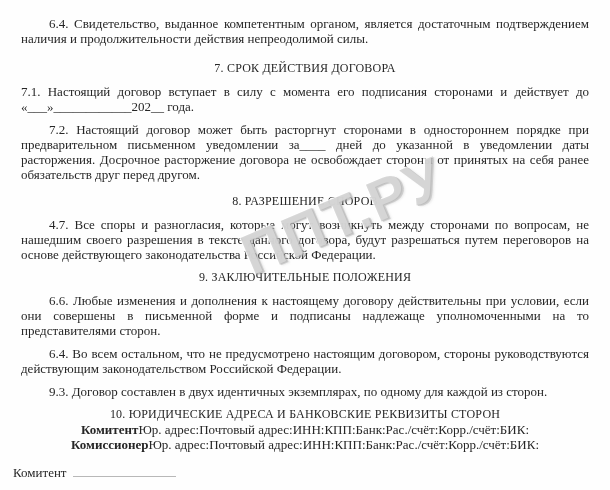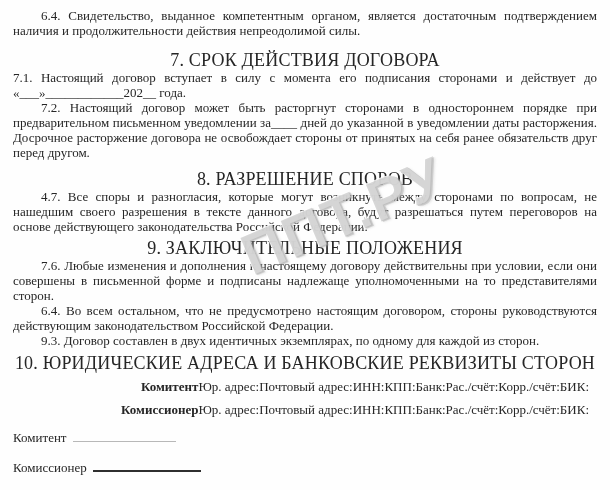--- a/index.html
+++ b/index.html
@@ -16,39 +16,39 @@
     height: 490px;
     box-sizing: border-box;
     padding: 8px 13px 0 13px;
     font-family: "Liberation Serif", "DejaVu Serif", serif;
     font-size: 13px;
     line-height: 15px;
     color: #262626;
     background: #fefefe;
   }
   .para {
-    margin: 0;
+    margin: 8px;
     text-align: justify;
   }
   .para.indent {
     text-indent: 28px;
   }
   .heading {
     margin: 15px 0 2px 0;
     text-align: center;
-    font-size: 18px;
+    font-size: 12px;
     font-weight: normal;
     letter-spacing: 0.2px;
   }
   .heading.h8 { margin-top: 12px; }
   .heading.h9 { margin-top: 7px; }
   .heading.h10 { margin-top: 8px; margin-bottom: 0; }
   .req-line {
-    margin: 8px;
-    text-align: right;
+    margin: 0;
+    text-align: center;
   }
   .req-line b { font-weight: bold; }
   .sign-row {
     margin: 12px 0 0 0;
     text-align: left;
     white-space: nowrap;
   }
   .sign-row.first { margin-top: 11px; }
   .sig-line {
     display: inline-block;
@@ -98,21 +98,21 @@
 
   <p class="para indent">7.2. Настоящий договор может быть расторгнут сторонами в одностороннем порядке при предварительном письменном уведомлении за____ дней до указанной в уведомлении даты расторжения. Досрочное расторжение договора не освобождает стороны от принятых на себя ранее обязательств друг перед другом.</p>
 
   <h2 class="heading h8">8. РАЗРЕШЕНИЕ СПОРОВ</h2>
 
   <p class="para indent">4.7. Все споры и разногласия, которые могут возникнуть между сторонами по вопросам, не нашедшим своего разрешения в тексте данного договора, будут разрешаться путем переговоров на основе действующего законодательства Российской Федерации.</p>
 
 
   <h2 class="heading h9">9. ЗАКЛЮЧИТЕЛЬНЫЕ ПОЛОЖЕНИЯ</h2>
 
-  <p class="para indent">7.6. Любые изменения и дополнения к настоящему договору действительны при условии, если они совершены в письменной форме и подписаны надлежаще уполномоченными на то представителями сторон.</p>
+  <p class="para indent">6.6. Любые изменения и дополнения к настоящему договору действительны при условии, если они совершены в письменной форме и подписаны надлежаще уполномоченными на то представителями сторон.</p>
 
   <p class="para indent">6.4. Во всем остальном, что не предусмотрено настоящим договором, стороны руководствуются действующим законодательством Российской Федерации.</p>
 
   <p class="para indent">9.3. Договор составлен в двух идентичных экземплярах, по одному для каждой из сторон.</p>
 
   <h2 class="heading h10">10. ЮРИДИЧЕСКИЕ АДРЕСА И БАНКОВСКИЕ РЕКВИЗИТЫ СТОРОН</h2>
 
   <p class="req-line">
     <b>Комитент</b><span>Юр. адрес:Почтовый адрес:ИНН:КПП:Банк:Рас./счёт:Корр./счёт:БИК:</span>
   </p>

